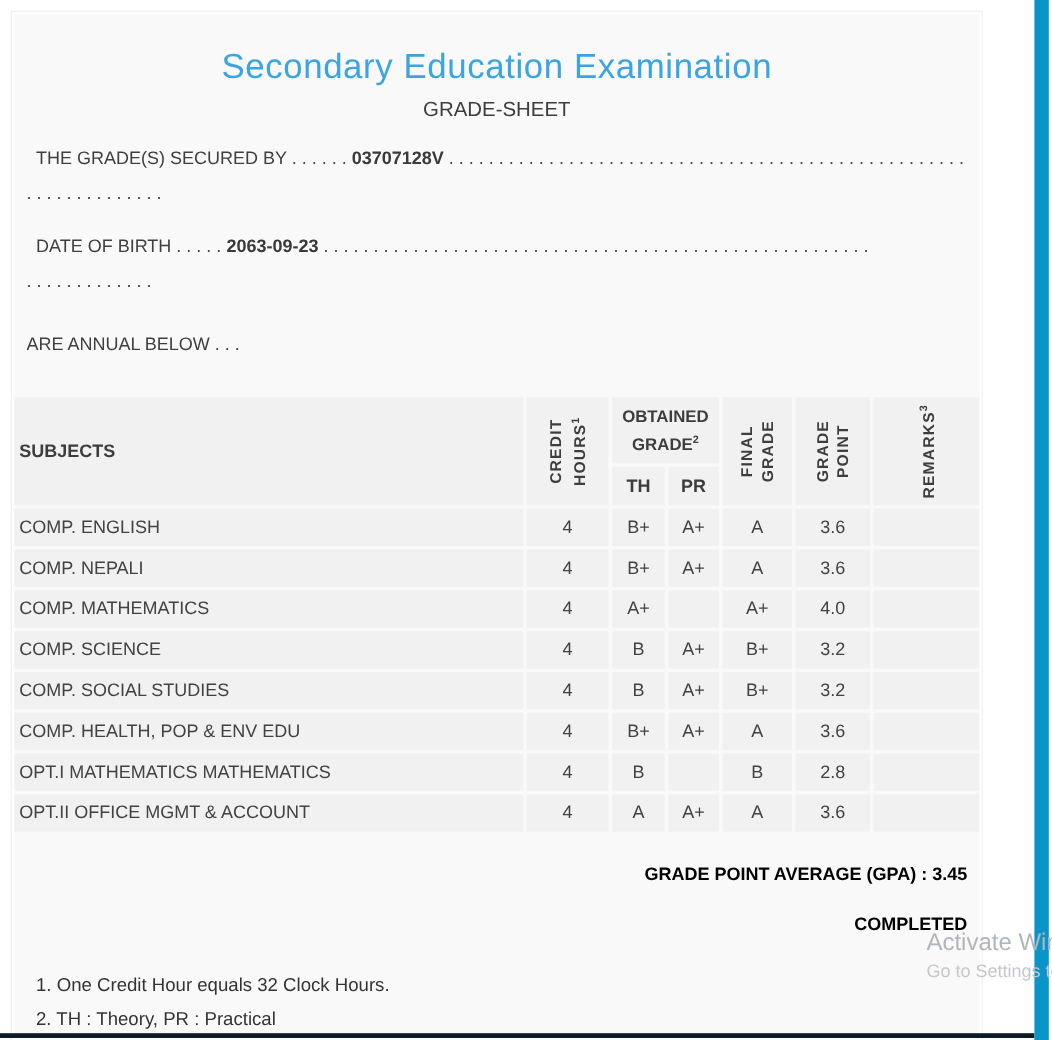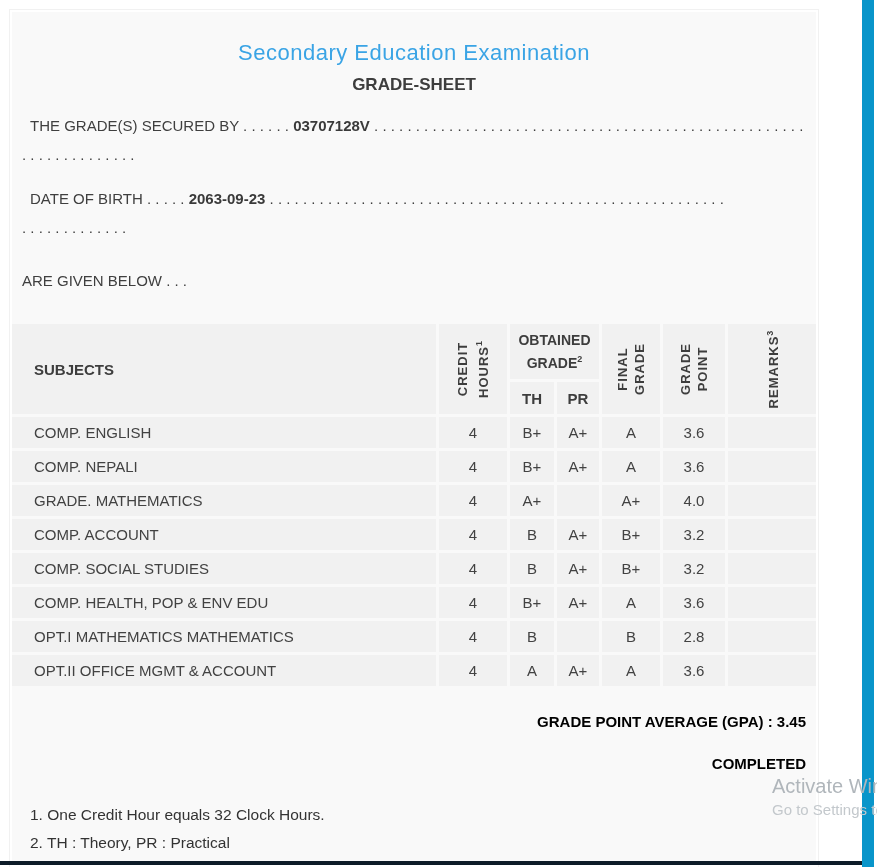--- a/index.html
+++ b/index.html
@@ -14,30 +14,30 @@
     position: absolute;
     left: 10px; top: 10px;
     width: 808px; height: 857px;
     background: #f9f9f9;
     border: 2px solid #ffffff;
     box-shadow: 0 0 0 1px #f1f1f1;
   }
   .page-title {
     margin-top: 28px;
     text-align: center;
-    font-size: 22px;
+    font-size: 29px;
     font-weight: 400;
     letter-spacing: 0.5px;
     color: #3aa4e5;
   }
   .page-subtitle {
     margin-top: 9px;
     text-align: center;
     font-size: 17px;
-    font-weight: 700;
+    font-weight: 400;
     color: #3d3d3d;
   }
   .info-block { margin-top: 21px; padding: 0 9px 0 18px; font-size: 15px; color: #3f3f3f; }
   .info-line { white-space: nowrap; overflow: hidden; line-height: 20px; }
   .info-wrap { white-space: nowrap; overflow: hidden; line-height: 20px; margin-top: 9px; margin-left: -8px; }
   .info-value { font-weight: 700; color: #3a3a3a; }
   .info-gap { height: 24px; }
   .grade-table {
     margin-top: 33px;
     display: grid;
@@ -48,21 +48,21 @@
     width: 100%;
   }
   .cell {
     background: #f1f1f1;
     display: flex;
     align-items: center;
     justify-content: center;
     font-size: 15px;
     color: #424242;
   }
-  .cell.left { justify-content: flex-start; padding-left: 22px; }
+  .cell.left { justify-content: flex-start; padding-left: 4px; }
   .hcell { font-weight: 700; color: #3d3d3d; text-align: right; }
   .span2 { grid-row: span 2; }
   .obtained { flex-direction: column; line-height: 19px; font-size: 14px; }
   .vcell { position: relative; }
   .vtext {
     position: absolute; top: 50%; left: 50%;
     transform: translate(-50%, -50%) rotate(-90deg);
     text-align: center;
     font-weight: 700;
     font-size: 13px;
@@ -106,21 +106,21 @@
   <div class="page-title">Secondary Education Examination</div>
   <div class="page-subtitle">GRADE-SHEET</div>
 
   <div class="info-block">
     <div class="info-line"><span>THE GRADE(S) SECURED BY</span> <span>. . . . . .</span> <span class="info-value">03707128V</span> <span>. . . . . . . . . . . . . . . . . . . . . . . . . . . . . . . . . . . . . . . . . . . . . . . . . . . . . . .</span></div>
     <div class="info-wrap">. . . . . . . . . . . . . .</div>
     <div class="info-gap"></div>
     <div class="info-line"><span>DATE OF BIRTH</span> <span>. . . . .</span> <span class="info-value">2063-09-23</span> <span>. . . . . . . . . . . . . . . . . . . . . . . . . . . . . . . . . . . . . . . . . . . . . . . . . . . . . . .</span></div>
     <div class="info-wrap">. . . . . . . . . . . . .</div>
     <div class="info-gap"></div>
-    <div class="info-wrap">ARE GIVEN BELOW . . .</div>
+    <div class="info-wrap">ARE ANNUAL BELOW . . .</div>
   </div>
 
   <div class="grade-table">
 
     <div class="cell hcell left span2">SUBJECTS</div>
     <div class="cell vcell span2">
       <div class="vtext">
         <div>CREDIT</div>
         <div><span>HOURS</span><sup>1</sup></div>
       </div>
@@ -156,29 +156,29 @@
     <div class="cell"></div>
 
     <div class="cell left">COMP. NEPALI</div>
     <div class="cell">4</div>
     <div class="cell">B+</div>
     <div class="cell">A+</div>
     <div class="cell">A</div>
     <div class="cell">3.6</div>
     <div class="cell"></div>
 
-    <div class="cell left">GRADE. MATHEMATICS</div>
+    <div class="cell left">COMP. MATHEMATICS</div>
     <div class="cell">4</div>
     <div class="cell">A+</div>
     <div class="cell"></div>
     <div class="cell">A+</div>
     <div class="cell">4.0</div>
     <div class="cell"></div>
 
-    <div class="cell left">COMP. ACCOUNT</div>
+    <div class="cell left">COMP. SCIENCE</div>
     <div class="cell">4</div>
     <div class="cell">B</div>
     <div class="cell">A+</div>
     <div class="cell">B+</div>
     <div class="cell">3.2</div>
     <div class="cell"></div>
 
     <div class="cell left">COMP. SOCIAL STUDIES</div>
     <div class="cell">4</div>
     <div class="cell">B</div>

